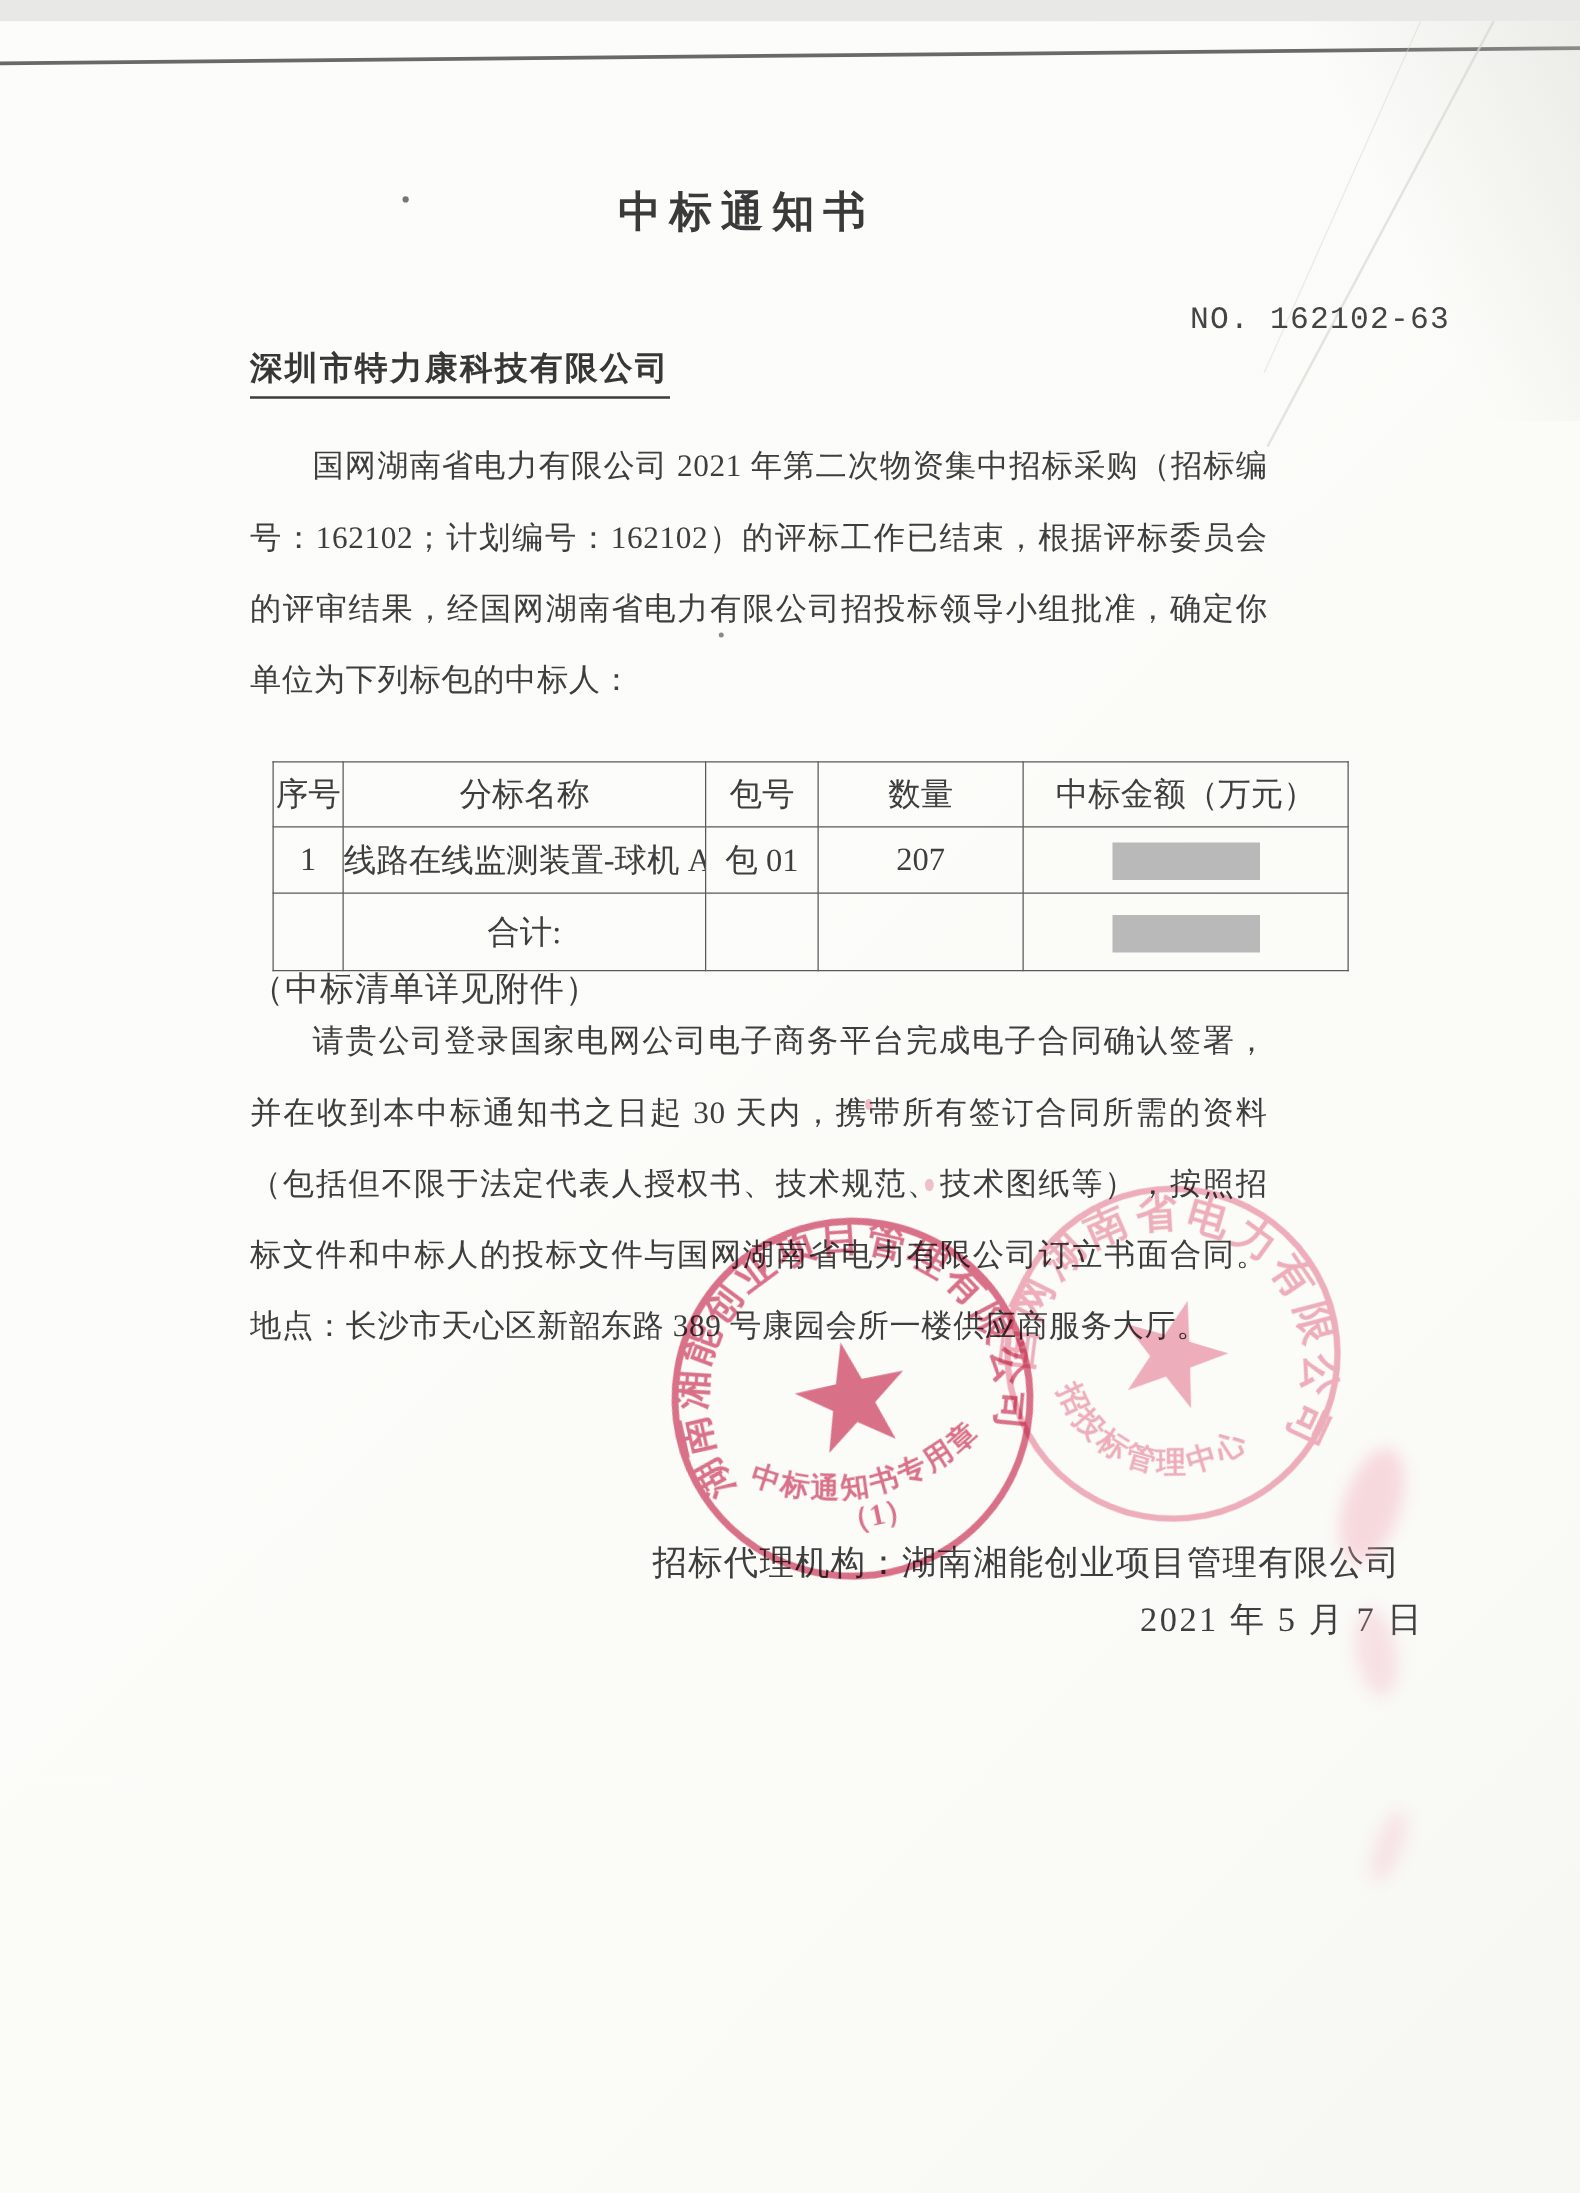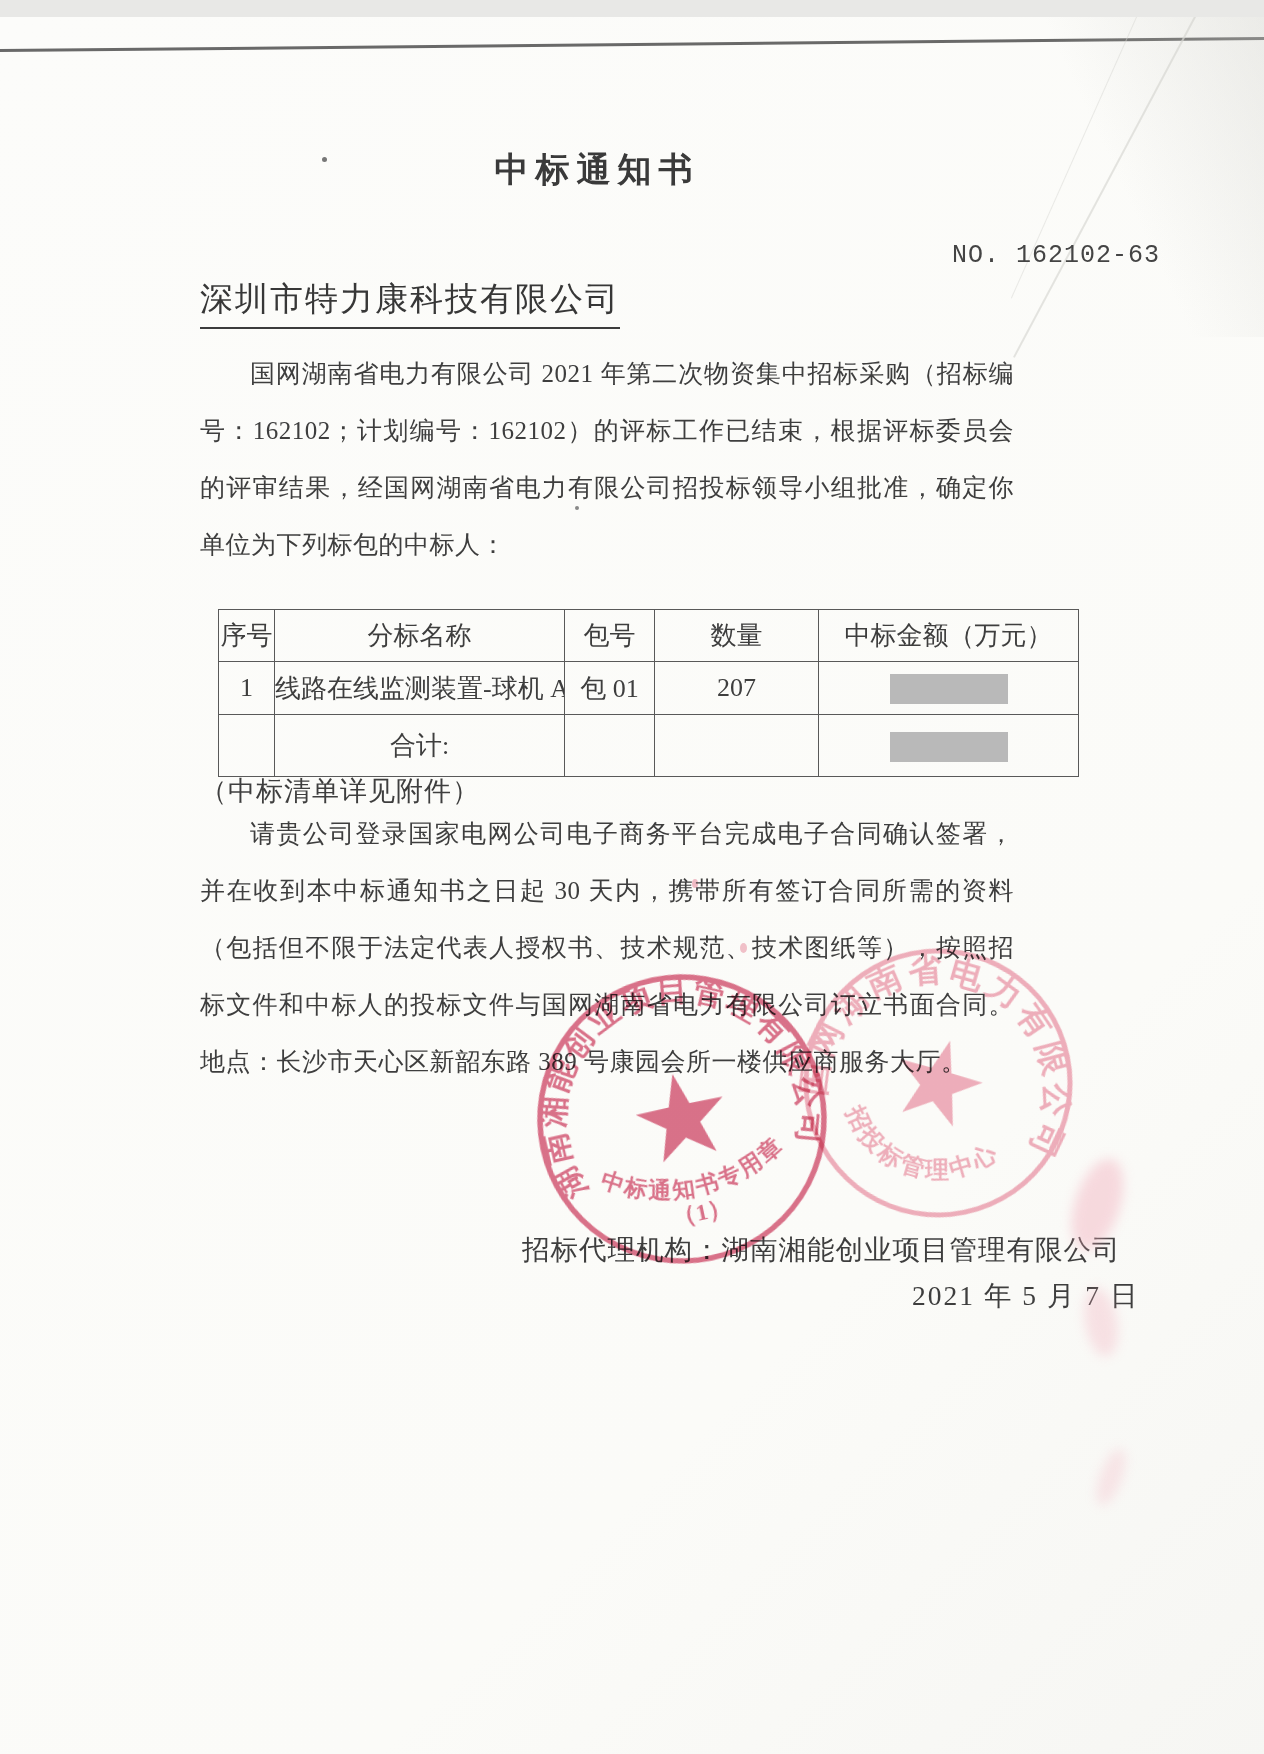--- a/index.html
+++ b/index.html
@@ -15,21 +15,21 @@
   .scan-topline{position:absolute;top:26px;left:-12px;width:1300px;height:3px;background:#4f4f4f;transform:rotate(-0.55deg);opacity:.85;}
   .crease{position:absolute;background:#d8d8d4;opacity:.7;}
   .crease.c1{top:-30px;right:52px;width:2px;height:420px;transform:rotate(28deg);transform-origin:top right;}
   .crease.c2{top:-20px;right:118px;width:1px;height:330px;transform:rotate(24deg);transform-origin:top right;opacity:.5;}
   .corner-shade{position:absolute;top:0;right:0;width:220px;height:320px;
     background:linear-gradient(245deg,rgba(205,205,200,.35),rgba(255,255,255,0) 60%);}
   .speck{position:absolute;border-radius:50%;}
   
   .title{top:130px;left:0;width:1194px;text-align:center;font-size:34px;font-weight:600;letter-spacing:7px;color:#3a3a3a;}
   .docno{top:224px;left:952px;font-size:25px;letter-spacing:1px;font-family:Liberation Mono, monospace;color:#444;}
-  .recipient{top:260px;left:200px;font-size:33px;font-weight:400;letter-spacing:2px;border-bottom:2.5px solid #3c3c3c;padding-bottom:5px;color:#373737;}
+  .recipient{top:260px;left:200px;font-size:26px;font-weight:700;letter-spacing:2px;border-bottom:2.5px solid #3c3c3c;padding-bottom:5px;color:#373737;}
   .para{left:200px;width:814px;font-size:25px;line-height:57px;text-align:justify;text-indent:2em;letter-spacing:.5px;}
   .para1{top:328px;}
   .para2{top:788px;}
   .note{top:756px;left:200px;font-size:27px;letter-spacing:1px;}
   .sigline{font-size:27.5px;letter-spacing:1px;}
   .sig1{top:1168px;left:435px;}
   .sig2{top:1215px;left:522px;}
   .dateline{top:1261px;left:912px;font-size:27.5px;letter-spacing:2px;}
   
   .award-table{top:592px;left:218px;}

